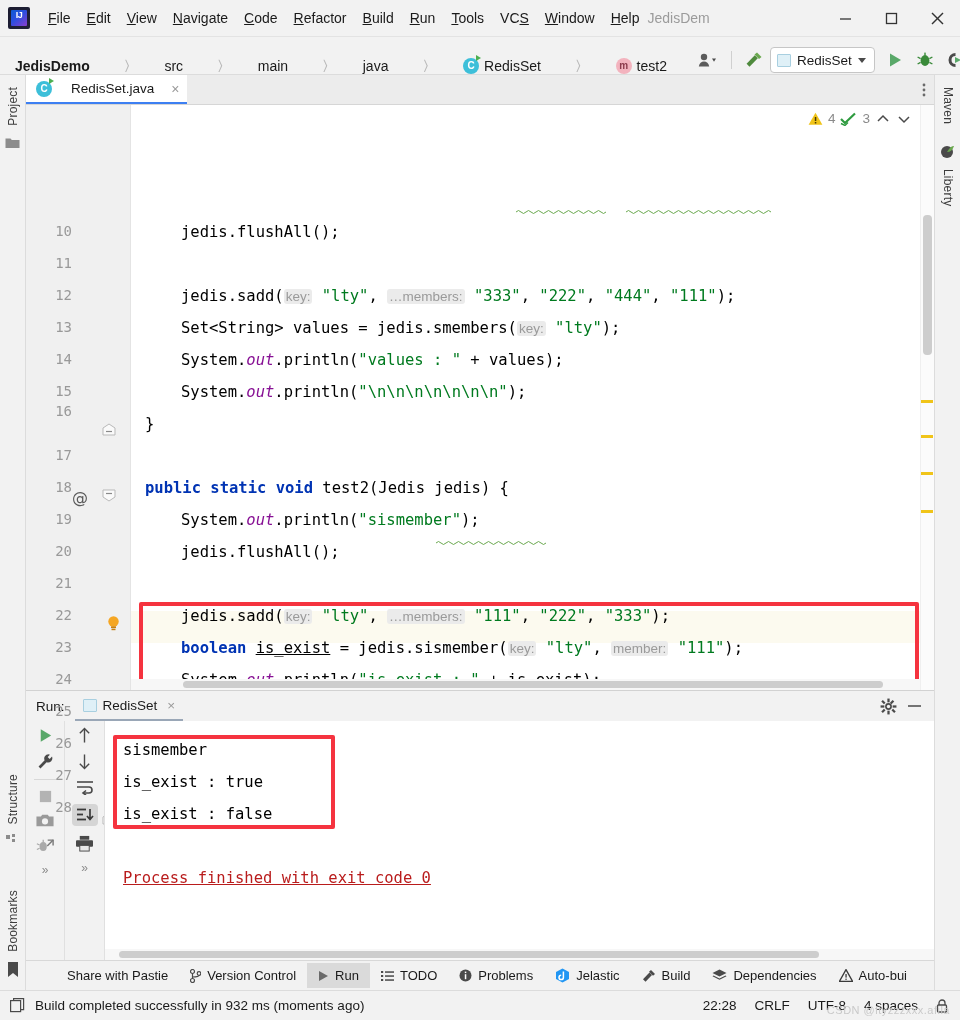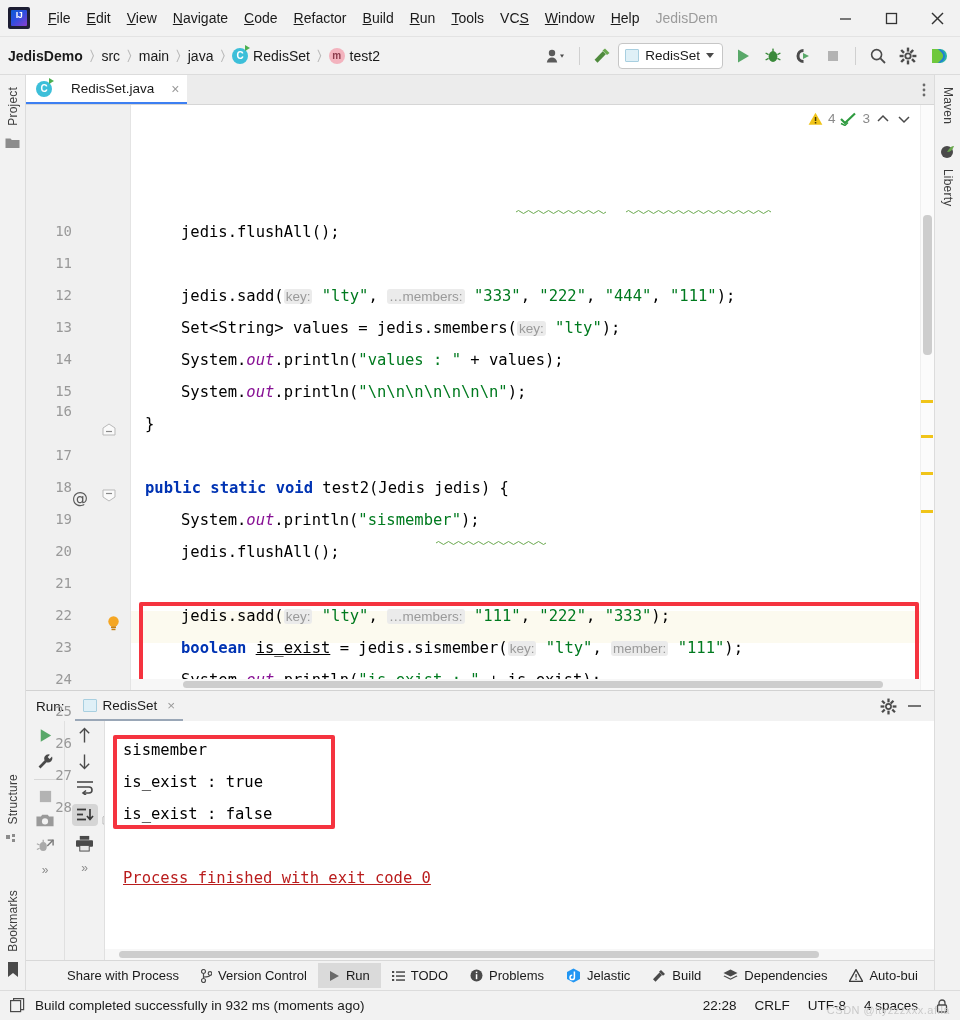--- a/index.html
+++ b/index.html
@@ -31,34 +31,34 @@
     content:"IJ"; position:absolute; left:0; right:0; top:3px;
     text-align:center; font-size:9px; font-weight:bold; color:#fff;
     font-family:"Liberation Sans", sans-serif; letter-spacing:-0.5px;
   }
   .menu-item {
     padding:3px 8px; font-size:14px; color:#1a1a1a; cursor:default;
     white-space:nowrap;
   }
   .menu-item .mn { text-decoration:underline; }
   .win-title {
-    margin-left:8px; color:#9b9b9b; font-size:14px; white-space:nowrap;
+    color:#9b9b9b; font-size:14px; white-space:nowrap;
     overflow:hidden; max-width:82px;
   }
   .win-ctrls { margin-left:auto; display:flex; align-items:center; height:36px; }
   .win-btn {
     width:46px; height:36px; display:flex; align-items:center; justify-content:center;
     font-size:15px; color:#333;
   }
   .win-btn svg { display:block; }
 
   
   .navbar {
-    height:38px; flex:0 0 38px; display:flex; align-items:center;
-    background:#f2f2f2; padding-left:8px; border-bottom:1px solid #dcdcdc;
+    height:38px; flex:0 0 38px; display:flex; align-items:flex-end;
+    background:#f2f2f2; padding-left:15px; border-bottom:1px solid #dcdcdc;gap:28px;
   }
   .crumb { display:flex; align-items:center; font-size:14px; color:#1a1a1a; }
   .crumb.bold { font-weight:bold; }
   .crumb-sep { color:#b9b9b9; margin:0 7px; font-size:14px; }
   .cls-icon {
     width:16px; height:16px; border-radius:50%; margin-right:5px;
     background:#3dbfd9; position:relative; flex:0 0 16px;
     display:inline-block;
   }
   .cls-icon::after{
@@ -652,21 +652,21 @@
             <div class="redbox" style="left:8px; top:14px; width:222px; height:94px;"></div>
             <div class="hscroll-track" style="right:0;">
               <div class="hscroll-thumb" style="left:14px; width:700px;"></div>
             </div>
           </div>
         </div>
       </div>
 
       <div class="toolwin-bar">
         <div class="tw-item">
-          <span>Share with Process</span>
+          <span>Share with Pastie</span>
         </div>
         <div class="tw-item">
           <span>
               <svg width="11" height="14" viewBox="0 0 11 14">
                 <circle cx="2.5" cy="2.5" r="2" fill="none" stroke="#4a4a4a" stroke-width="1.2"></circle>
                 <circle cx="2.5" cy="11.5" r="2" fill="none" stroke="#4a4a4a" stroke-width="1.2"></circle>
                 <circle cx="9" cy="4.5" r="1.8" fill="none" stroke="#4a4a4a" stroke-width="1.2"></circle>
                 <path d="M2.5 4.5 L2.5 9.5 M2.5 8 Q9 8 9 6.3" fill="none" stroke="#4a4a4a" stroke-width="1.2"></path>
               </svg>
             </span>

